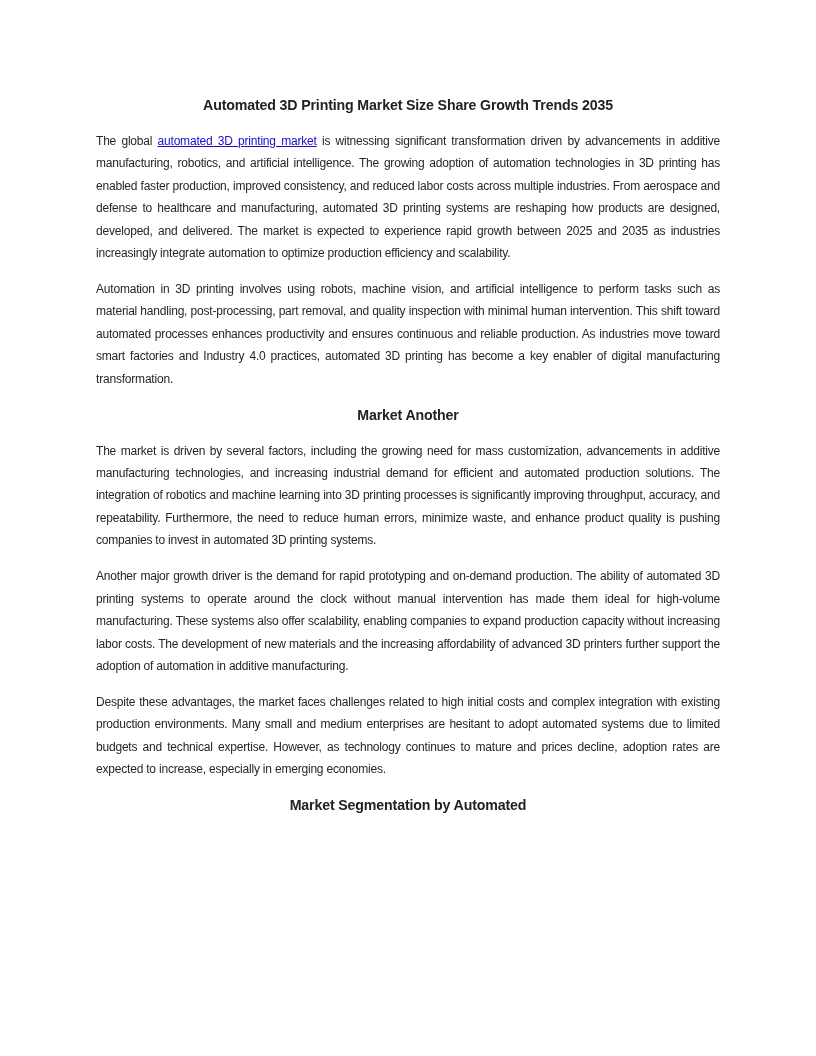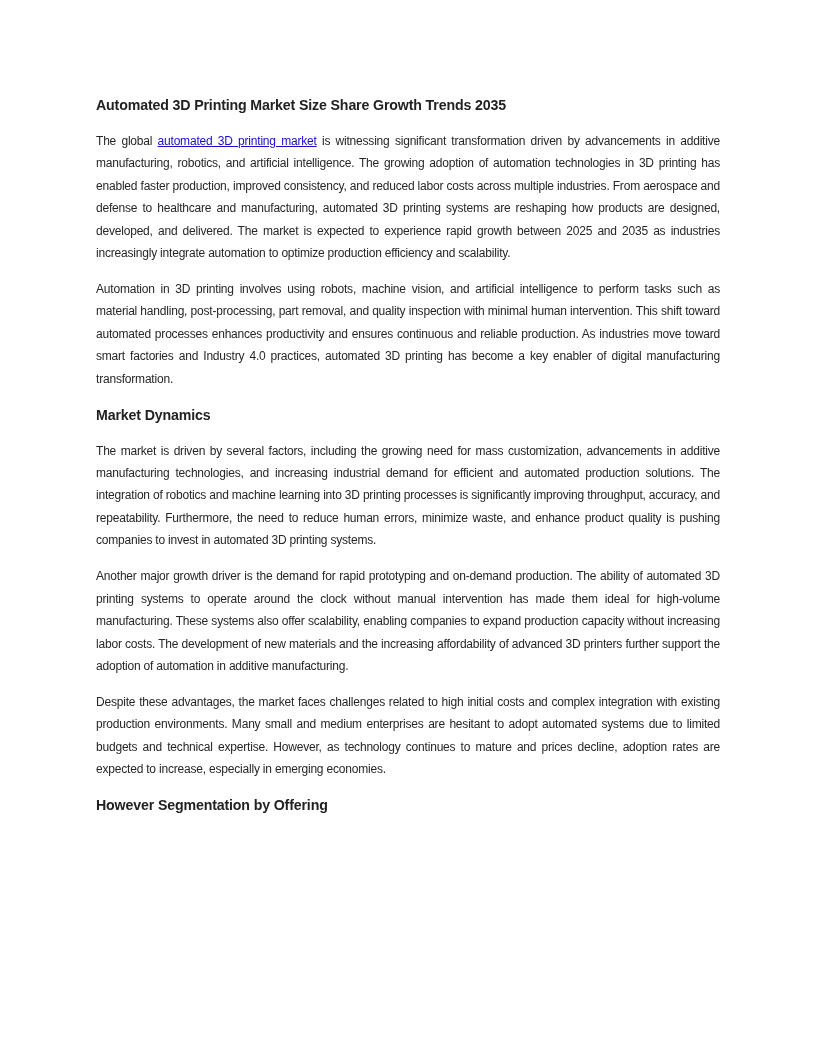--- a/index.html
+++ b/index.html
@@ -21,20 +21,21 @@
       top: 94px;
       width: 624px;
     }
     .heading {
       font-weight: bold;
       font-size: 14.2px;
       line-height: 22.4px;
       margin: 0 0 13.6px 0;
       color: #222222;
       letter-spacing: -0.15px;
+      text-align: center;
     }
     .para {
       font-size: 12px;
       line-height: 22.4px;
       margin: 0 0 13.6px 0;
       text-align: justify;
       letter-spacing: -0.2px;
       color: #262626;
     }
     .link {
@@ -46,22 +47,22 @@
 </head>
 <body>
 
 <div class="page">
   <p class="heading">Automated 3D Printing Market Size Share Growth Trends 2035</p>
 
   <p class="para"><span>The global </span><a class="link" style="color: rgb(26, 13, 204);">automated 3D printing market</a><span> is witnessing significant transformation driven by advancements in additive manufacturing, robotics, and artificial intelligence. The growing adoption of automation technologies in 3D printing has enabled faster production, improved consistency, and reduced labor costs across multiple industries. From aerospace and defense to healthcare and manufacturing, automated 3D printing systems are reshaping how products are designed, developed, and delivered. The market is expected to experience rapid growth between 2025 and 2035 as industries increasingly integrate automation to optimize production efficiency and scalability.</span></p>
 
   <p class="para">Automation in 3D printing involves using robots, machine vision, and artificial intelligence to perform tasks such as material handling, post-processing, part removal, and quality inspection with minimal human intervention. This shift toward automated processes enhances productivity and ensures continuous and reliable production. As industries move toward smart factories and Industry 4.0 practices, automated 3D printing has become a key enabler of digital manufacturing transformation.</p>
 
-  <p class="heading">Market Dynamics</p>
+  <p class="heading">Market Another</p>
 
   <p class="para">The market is driven by several factors, including the growing need for mass customization, advancements in additive manufacturing technologies, and increasing industrial demand for efficient and automated production solutions. The integration of robotics and machine learning into 3D printing processes is significantly improving throughput, accuracy, and repeatability. Furthermore, the need to reduce human errors, minimize waste, and enhance product quality is pushing companies to invest in automated 3D printing systems.</p>
 
   <p class="para">Another major growth driver is the demand for rapid prototyping and on-demand production. The ability of automated 3D printing systems to operate around the clock without manual intervention has made them ideal for high-volume manufacturing. These systems also offer scalability, enabling companies to expand production capacity without increasing labor costs. The development of new materials and the increasing affordability of advanced 3D printers further support the adoption of automation in additive manufacturing.</p>
 
   <p class="para">Despite these advantages, the market faces challenges related to high initial costs and complex integration with existing production environments. Many small and medium enterprises are hesitant to adopt automated systems due to limited budgets and technical expertise. However, as technology continues to mature and prices decline, adoption rates are expected to increase, especially in emerging economies.</p>
 
-  <p class="heading">However Segmentation by Offering</p>
+  <p class="heading">Market Segmentation by Automated</p>
 </div>
 
 </body></html>

